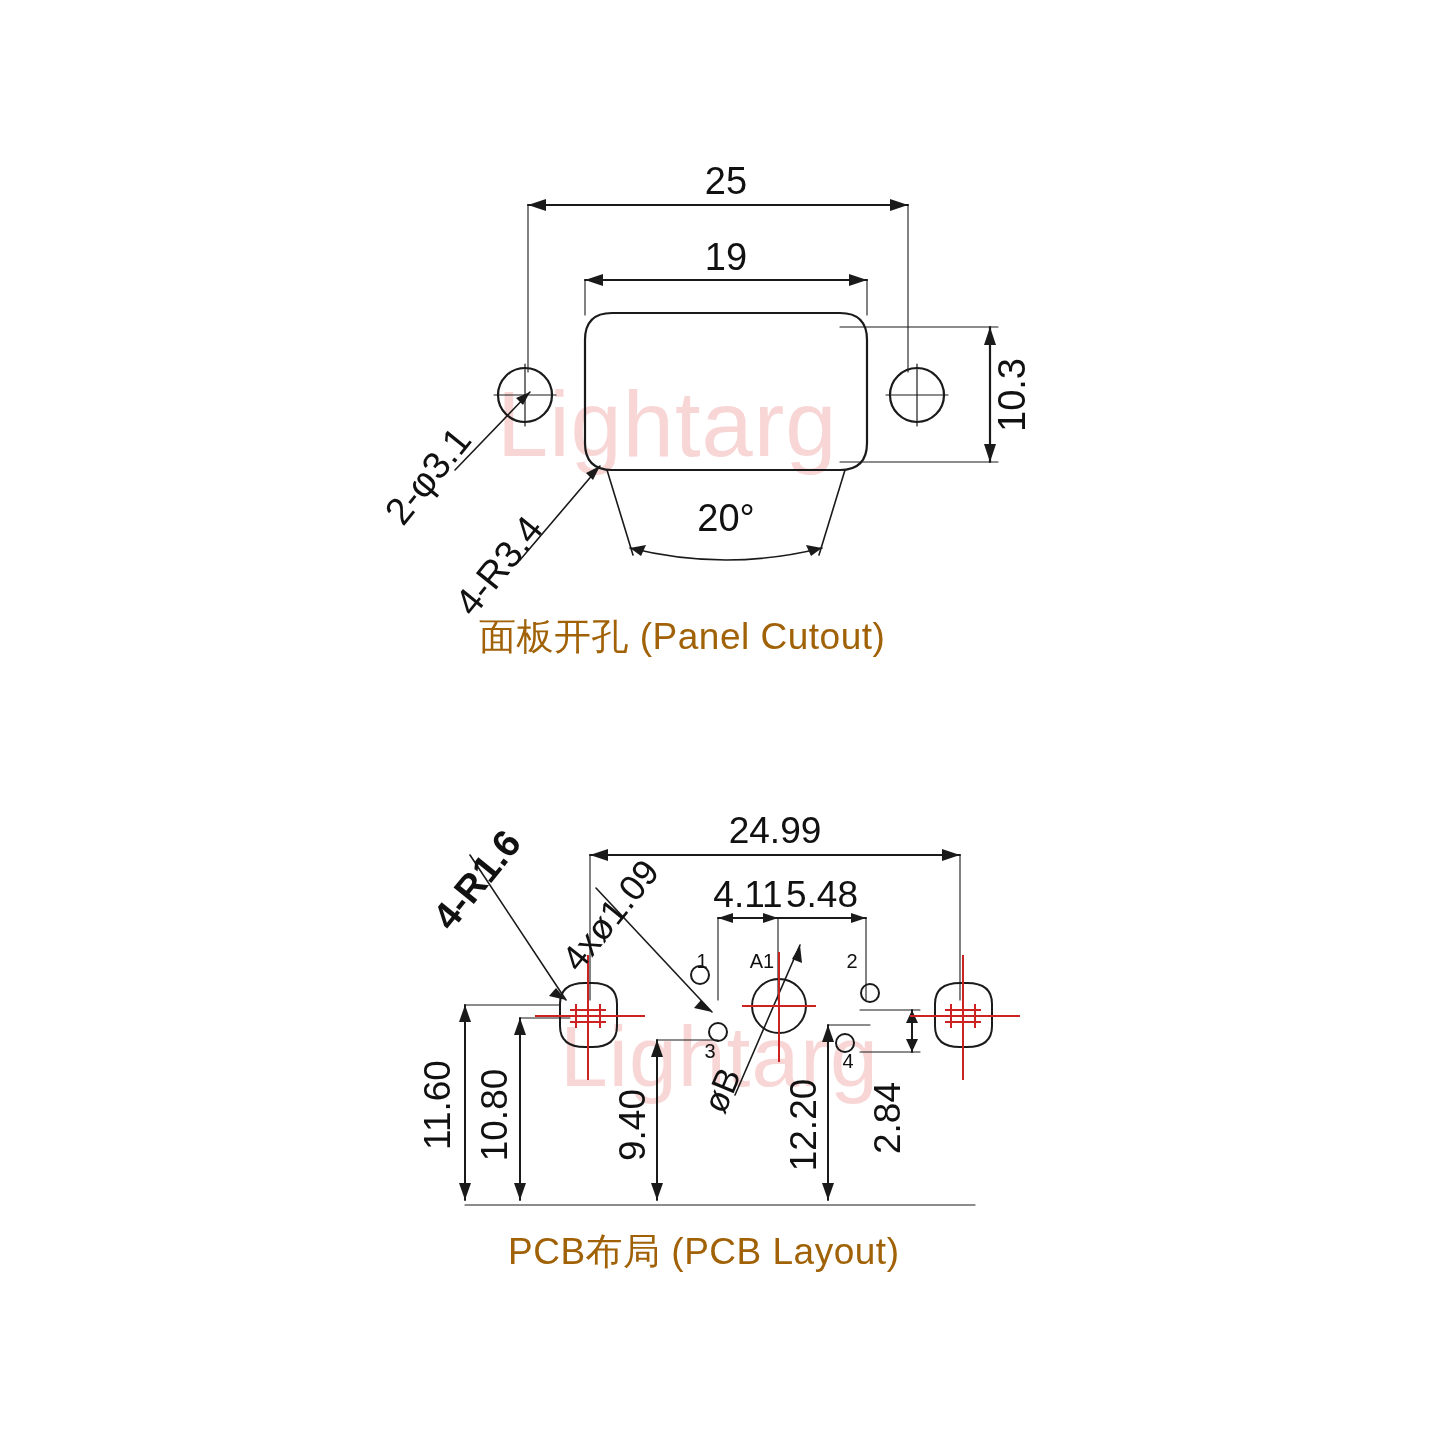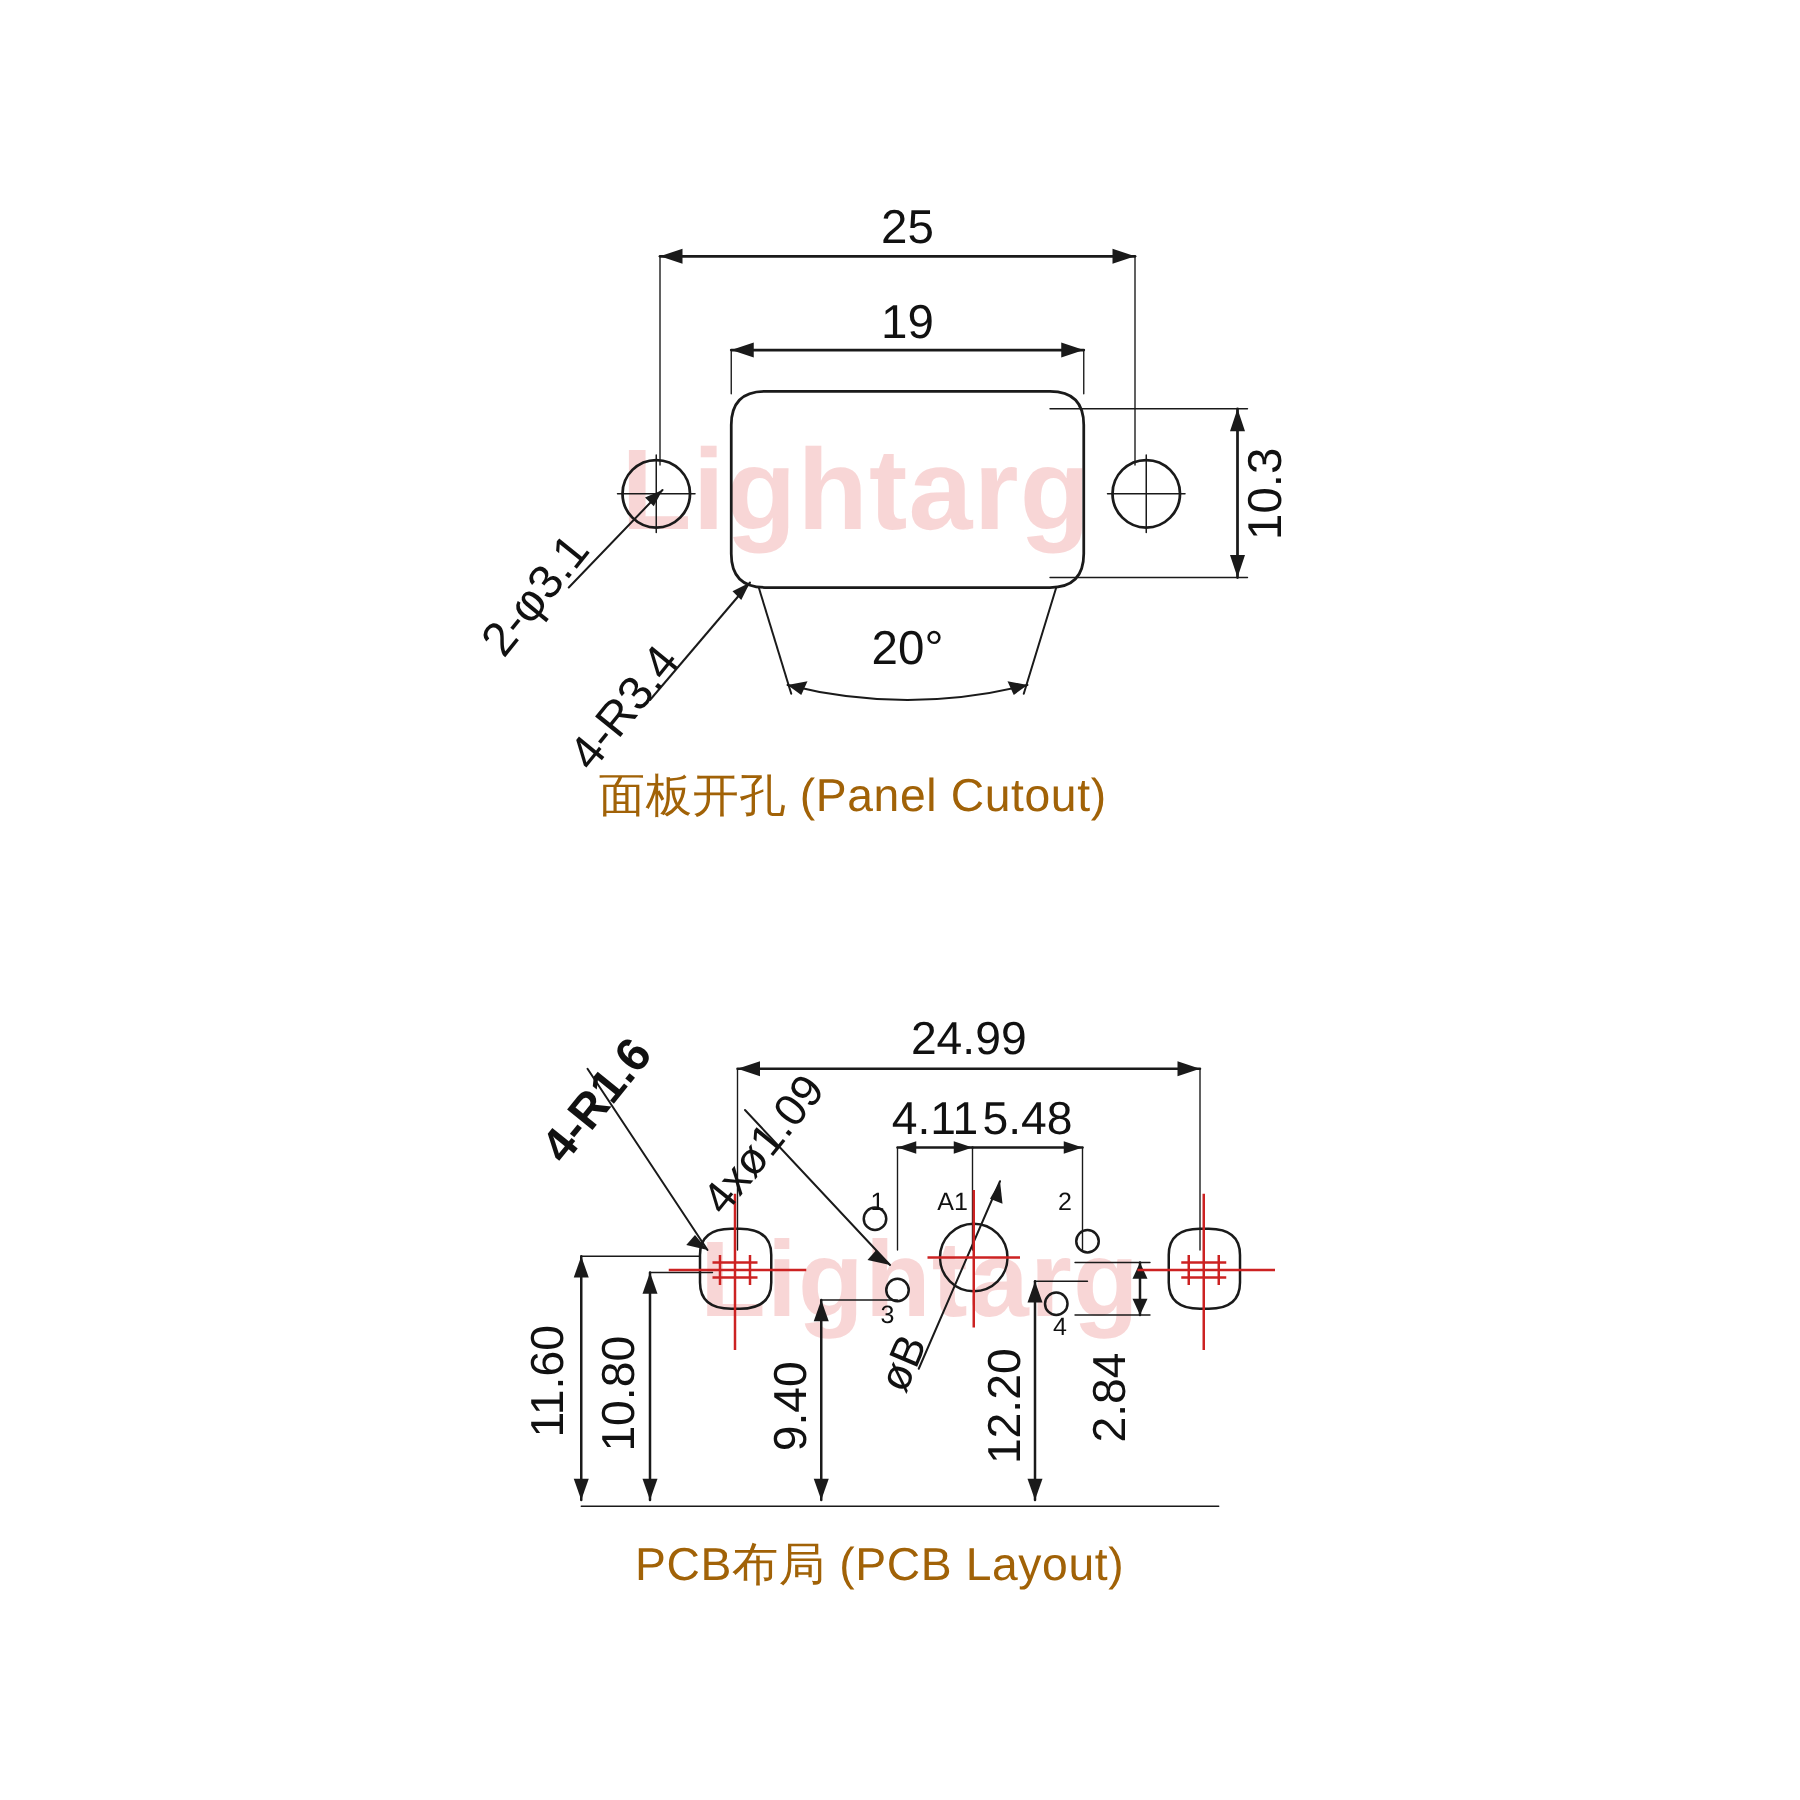--- a/index.html
+++ b/index.html
@@ -38,26 +38,27 @@
     left: 479px;
     top: 612px;
   }
   #caption-pcb {
     left: 508px;
     top: 1227px;
   }
   .wm {
     position: absolute;
     font-size: 92px;
-    font-weight: bold;
+    font-weight: normal;
     color: #f3b6b6;
     opacity: 0.55;
     letter-spacing: 1px;
     white-space: nowrap;
     user-select: none;
+    margin-top: 32px;
   }
   #wm1 { left: 497px; top: 340px; }
   #wm2 { left: 560px; top: 975px; font-size: 86px; }
 </style>
 </head>
 <body>
 
 <div id="stage">
 
   <div class="wm" id="wm1">Lightarg</div>

